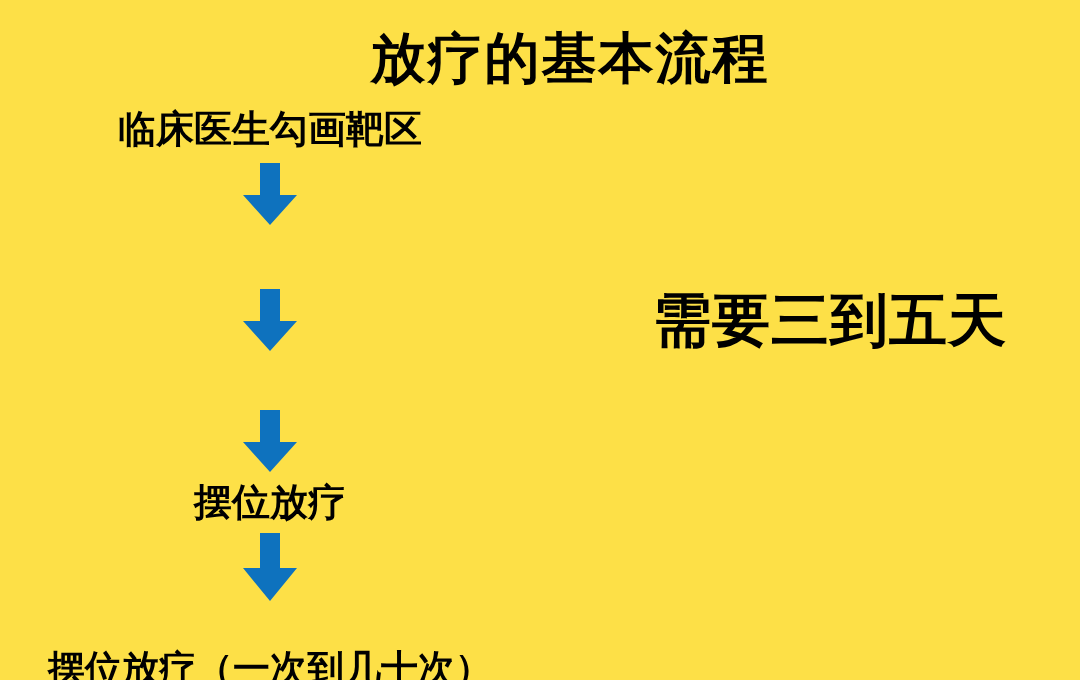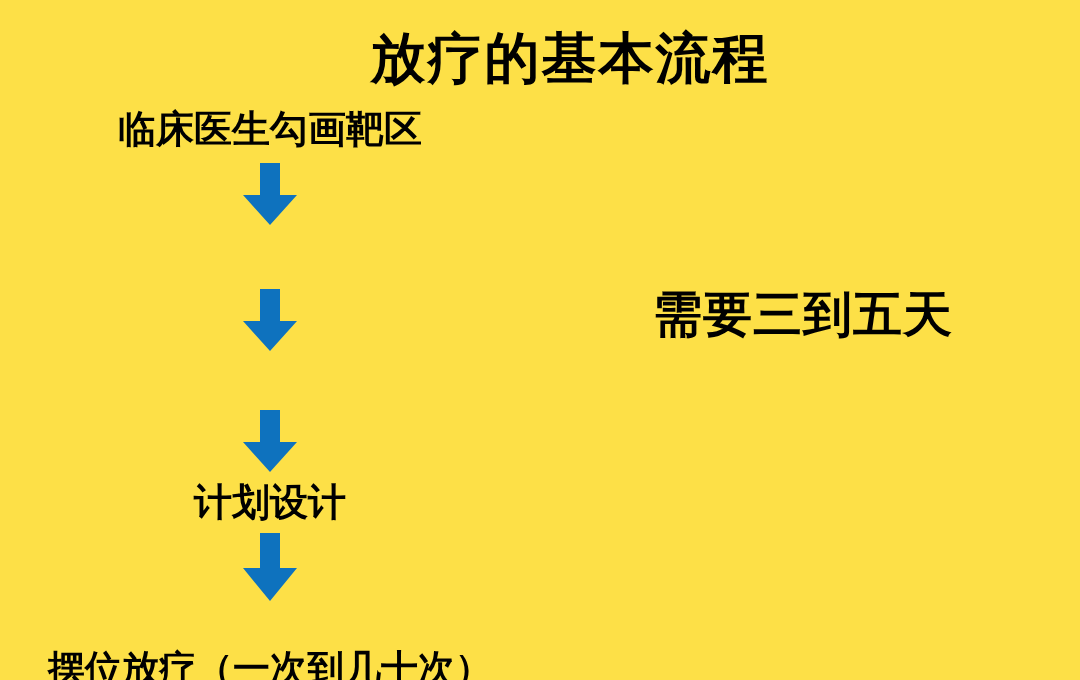--- a/index.html
+++ b/index.html
@@ -57,21 +57,21 @@
   }
   .arrow-1 { top: 163px; }
   .arrow-2 { top: 289px; }
   .arrow-3 { top: 410px; }
   .arrow-4 { top: 533px; height: 68px; }
   .arrow svg { display: block; width: 100%; height: 100%; }
   .annotation {
     position: absolute;
     left: 653px;
     top: 282px;
-    font-size: 49px;
+    font-size: 58px;
     font-weight: bold;
     letter-spacing: 1px;
     white-space: nowrap;
   }
 </style>
 </head>
 <body style="background: rgb(255, 255, 255); color: rgb(0, 0, 0);">
 
 <div class="slide">
 
@@ -94,21 +94,21 @@
       </svg>
     </div>
 
 
     <div class="arrow arrow-3">
       <svg viewBox="0 0 54 62" preserveAspectRatio="none" aria-hidden="true">
         <polygon points="17,0 37,0 37,32 54,32 27,62 0,32 17,32" fill="#0E72BE"></polygon>
       </svg>
     </div>
 
-    <div class="flow-step step-4">计划设计</div>
+    <div class="flow-step step-4">摆位放疗</div>
 
     <div class="arrow arrow-4">
       <svg viewBox="0 0 54 62" preserveAspectRatio="none" aria-hidden="true">
         <polygon points="17,0 37,0 37,32 54,32 27,62 0,32 17,32" fill="#0E72BE"></polygon>
       </svg>
     </div>
 
     <div class="flow-step step-5">摆位放疗（一次到几十次）</div>
 
   </div>

